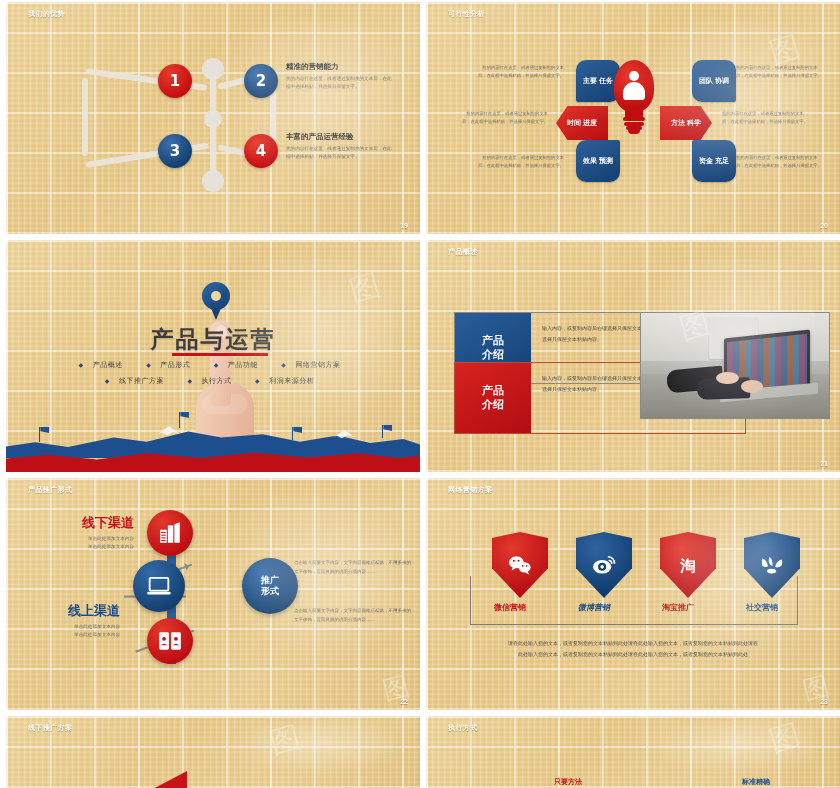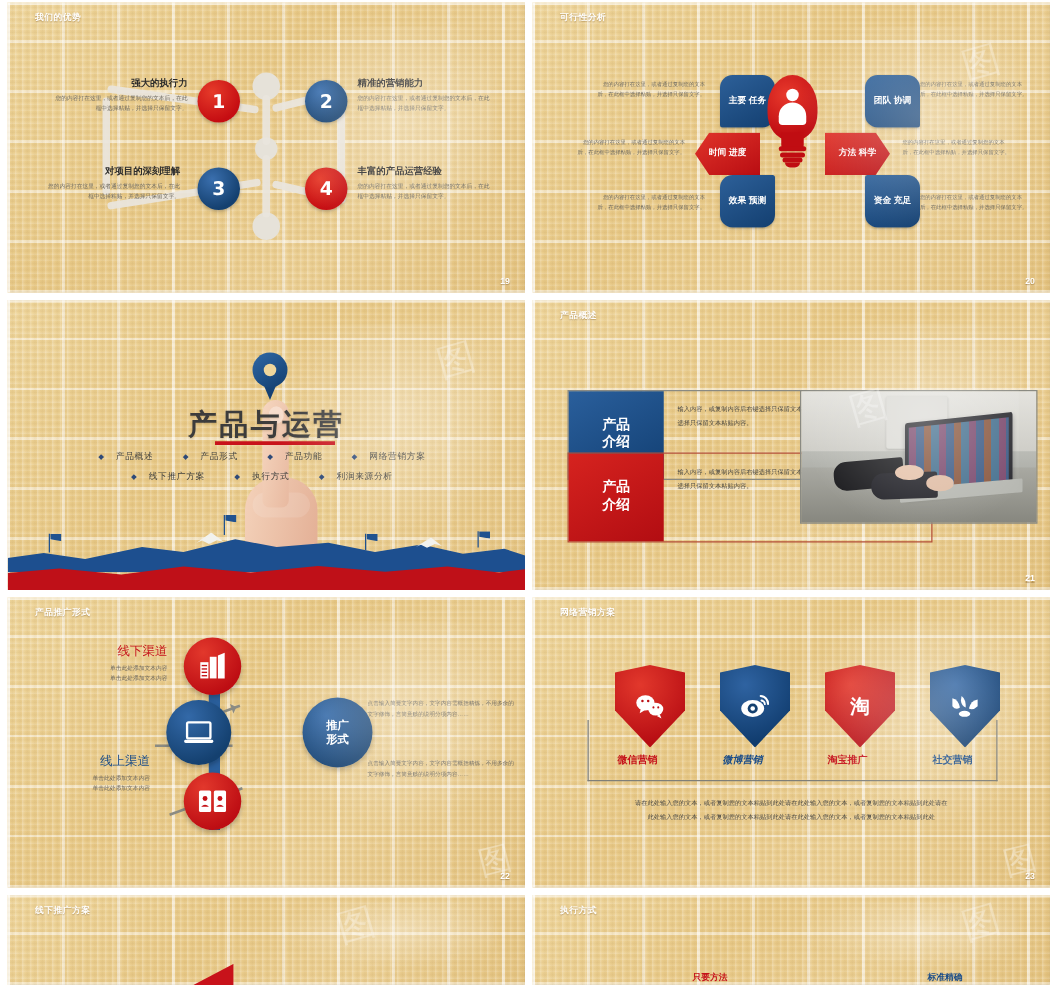--- a/index.html
+++ b/index.html
@@ -140,21 +140,21 @@
   .ph-hand2{position:absolute;left:53%;top:64%;width:12%;height:12%;background:#e0bda5;border-radius:50%;}
 
   
   .bigcirc{position:absolute;border-radius:50%;box-shadow:0 2px 4px rgba(0,0,0,.25);}
   .bc-red{background:radial-gradient(circle at 34% 26%,#e2382c,#bd0d13 74%);}
   .bc-blue{background:radial-gradient(circle at 34% 26%,#3369a8,#14406f 74%);}
   .connector{position:absolute;background:#2a5f9c;}
   .arrow{position:absolute;height:1.6px;background:#8b8b83;transform-origin:left center;}
   .arrow::after{content:"";position:absolute;left:-1px;top:-3px;border:4px solid transparent;border-right-color:#8b8b83;}
   .s5lbl{position:absolute;width:96px;text-align:right;}
-  .s5lbl .t{font-size:10px;font-weight:normal;margin-bottom:3px;}
+  .s5lbl .t{font-size:13px;font-weight:bold;margin-bottom:3px;}
   .s5lbl .b{font-size:4.6px;color:#6b675e;line-height:1.8;}
   .s5lbl.c{text-align:center;}
   .s5right{position:absolute;left:288px;top:80px;width:120px;font-size:4.5px;color:#6b675e;line-height:2.05;}
 
   
   .shield{position:absolute;width:56px;height:66px;
      clip-path:polygon(50% 0%,100% 9%,100% 55%,50% 100%,0% 55%,0% 9%);
      display:flex;align-items:center;justify-content:center;}
   .sh-red{background:radial-gradient(circle at 36% 24%,#e2382c,#b70d13 76%);}
   .sh-blue{background:radial-gradient(circle at 36% 24%,#2f63a1,#103c6e 76%);}
@@ -198,30 +198,22 @@
           <span>2</span>
         </div>
       <div class="circ blue" style="left:152px;top:132px;width:34px;height:34px;">
           <span>3</span>
         </div>
       <div class="circ red" style="left:238px;top:132px;width:34px;height:34px;">
           <span>4</span>
         </div>
     </div>
 
-    <div class="s1txt ta-r" style="left:36px;top:60px;">
-      <div class="t">强大的执行力</div>
-      <div class="b">您的内容打在这里，或者通过复制您的文本后，在此框中选择粘贴，并选择只保留文字。</div>
-    </div>
     <div class="s1txt ta-l" style="left:280px;top:60px;">
       <div class="t">精准的营销能力</div>
-      <div class="b">您的内容打在这里，或者通过复制您的文本后，在此框中选择粘贴，并选择只保留文字。</div>
-    </div>
-    <div class="s1txt ta-r" style="left:30px;top:130px;">
-      <div class="t">对项目的深刻理解</div>
       <div class="b">您的内容打在这里，或者通过复制您的文本后，在此框中选择粘贴，并选择只保留文字。</div>
     </div>
     <div class="s1txt ta-l" style="left:280px;top:130px;">
       <div class="t">丰富的产品运营经验</div>
       <div class="b">您的内容打在这里，或者通过复制您的文本后，在此框中选择粘贴，并选择只保留文字。</div>
     </div>
     <div class="pageno">19</div>
   </div>
 
   <div class="slide s2">

